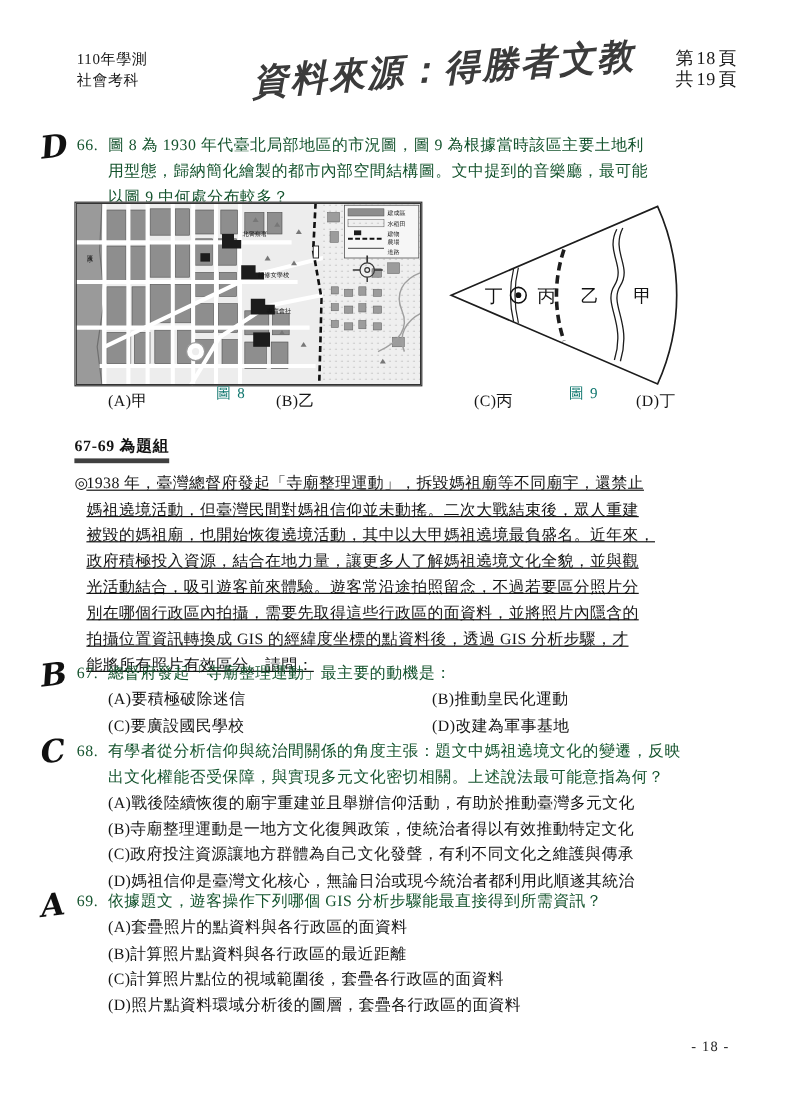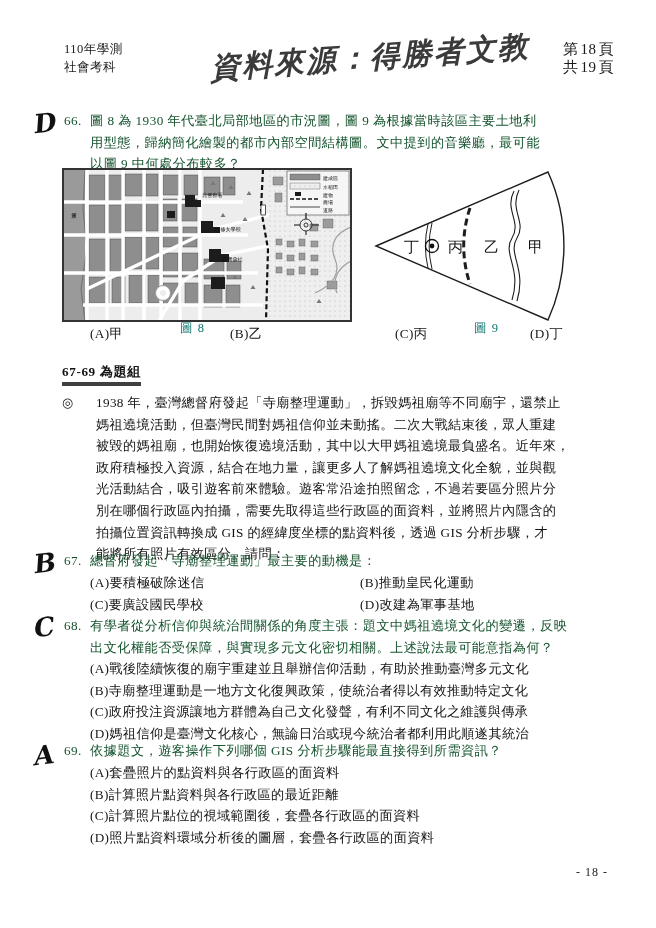--- a/index.html
+++ b/index.html
@@ -413,21 +413,21 @@
   <div class="opt-row" style="left:90px; top:323px;">
     <span style="width:140px;"><span>(A)</span><span>甲</span></span>
     <span style="width:165px;"><span>(B)</span><span>乙</span></span>
     <span style="width:135px;"><span>(C)</span><span>丙</span></span>
     <span><span>(D)</span><span>丁</span></span>
   </div>
 
   <div class="group-label" style="left:62px; top:363px;">67-69 為題組</div>
 
   <div class="circ-mark" style="left:62px; top:392px;">◎</div>
-  <div class="passage" style="left:96px; top:392px; width:538px;">
+  <div class="passage" style="left:72px; top:392px; width:538px;text-decoration:underline;">
     <div>1938 年，臺灣總督府發起「寺廟整理運動」，拆毀媽祖廟等不同廟宇，還禁止</div>
     <div>媽祖遶境活動，但臺灣民間對媽祖信仰並未動搖。二次大戰結束後，眾人重建</div>
     <div>被毀的媽祖廟，也開始恢復遶境活動，其中以大甲媽祖遶境最負盛名。近年來，</div>
     <div>政府積極投入資源，結合在地力量，讓更多人了解媽祖遶境文化全貌，並與觀</div>
     <div>光活動結合，吸引遊客前來體驗。遊客常沿途拍照留念，不過若要區分照片分</div>
     <div>別在哪個行政區內拍攝，需要先取得這些行政區的面資料，並將照片內隱含的</div>
     <div>拍攝位置資訊轉換成 GIS 的經緯度坐標的點資料後，透過 GIS 分析步驟，才</div>
     <div>能將所有照片有效區分。請問：</div>
   </div>
 

